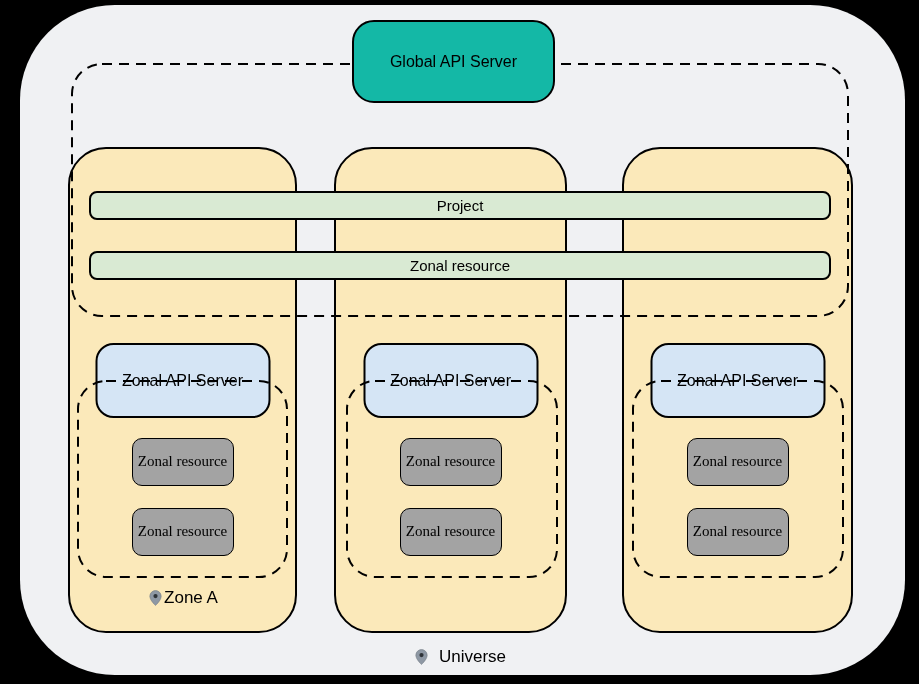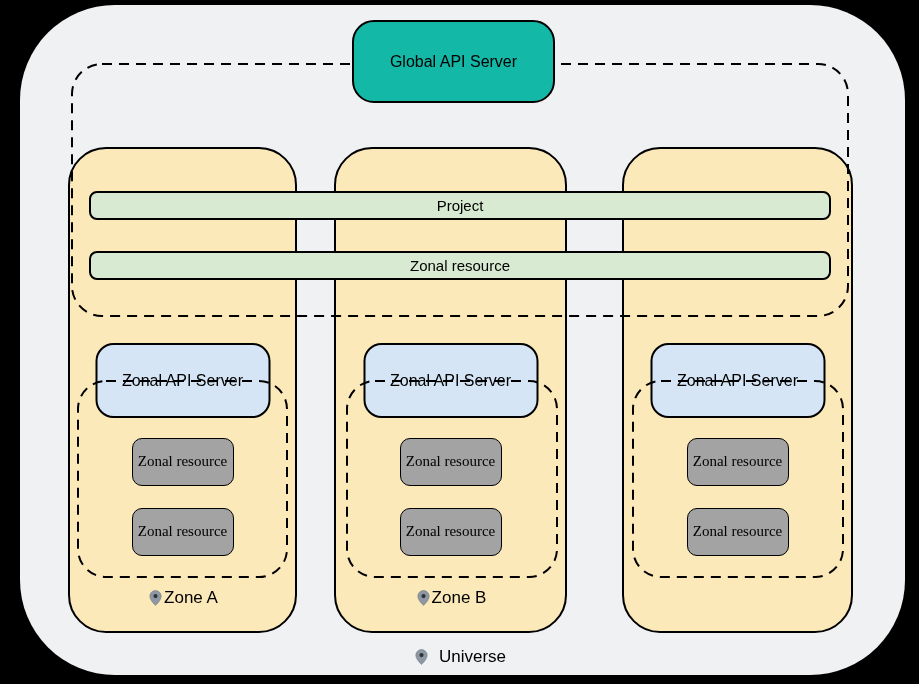--- a/index.html
+++ b/index.html
@@ -113,27 +113,20 @@
   <div class="zone zone-b">
     <div class="zonal-api">
       <span>Zonal API Server</span>
     </div>
     <div class="resource resource-1">
       <span>Zonal resource</span>
     </div>
     <div class="resource resource-2">
       <span>Zonal resource</span>
     </div>
-    <div class="zone-label">
-      <svg class="pin" viewBox="0 0 24 24" width="17" height="22">
-        <path d="M12 1.5C7.6 1.5 4 5.1 4 9.5c0 6 8 13 8 13s8-7 8-13c0-4.4-3.6-8-8-8z" fill="#8E98A4" stroke="#6F7880" stroke-width="0.8"></path>
-        <circle cx="12" cy="9.3" r="3" fill="#2E3338"></circle>
-      </svg>
-      <span>Zone B</span>
-    </div>
   </div>
 
   <div class="zone zone-c">
     <div class="zonal-api">
       <span>Zonal API Server</span>
     </div>
     <div class="resource resource-1">
       <span>Zonal resource</span>
     </div>
     <div class="resource resource-2">

